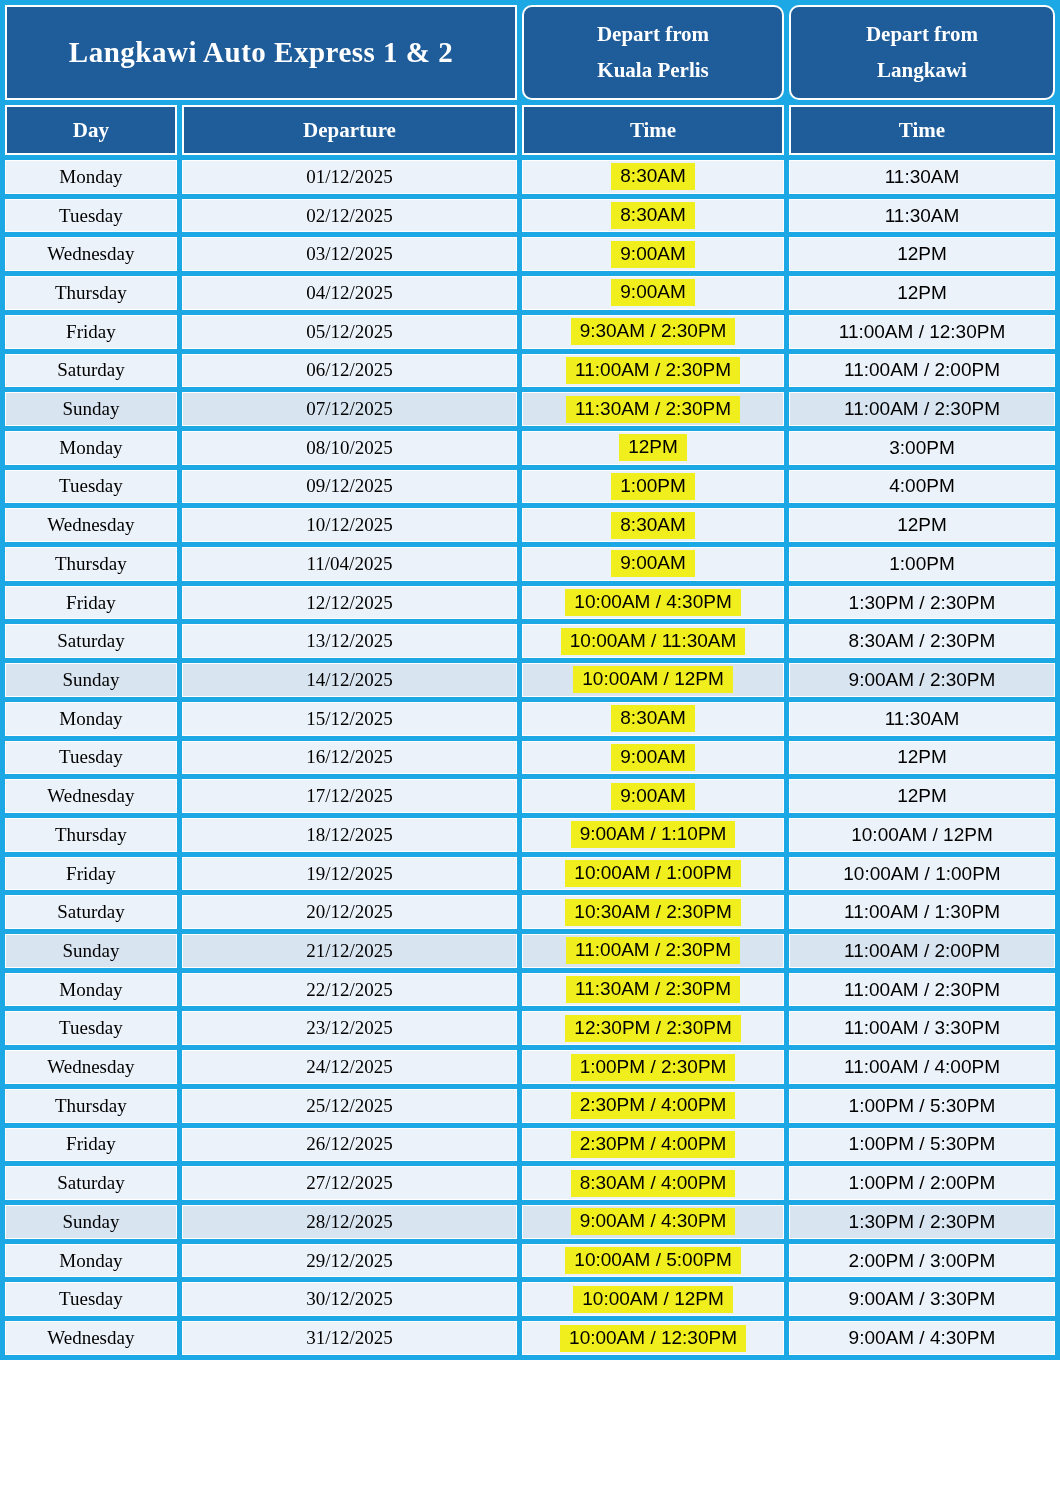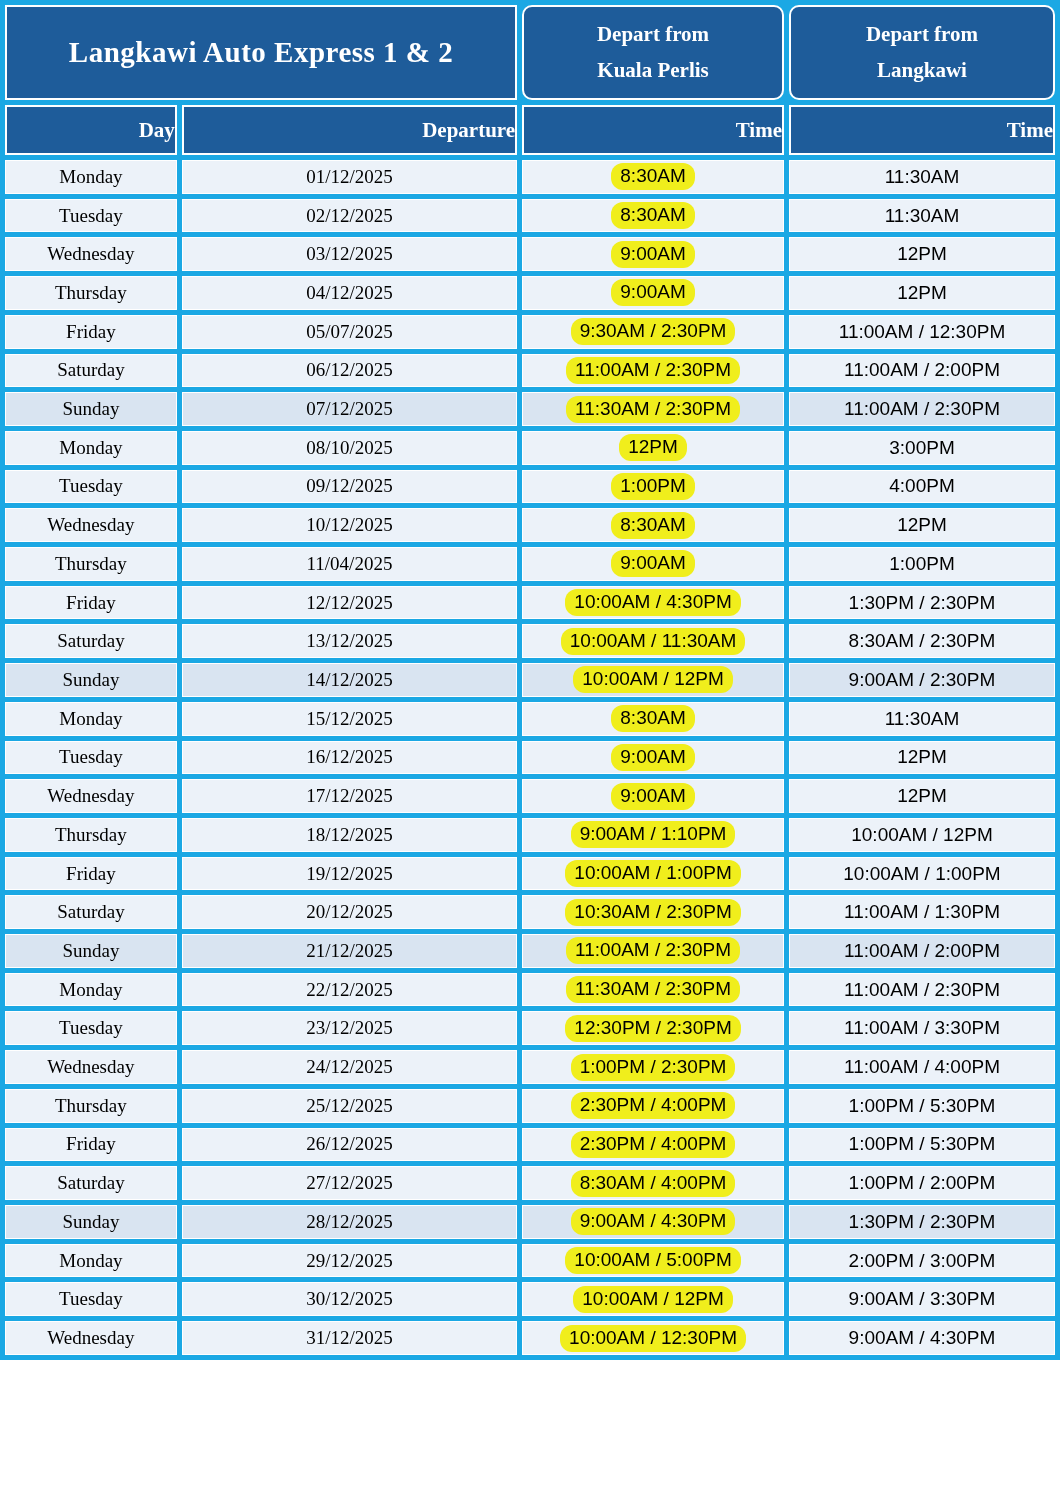--- a/index.html
+++ b/index.html
@@ -27,32 +27,32 @@
   th{
     background:var(--header-bg);
     color:#fff;font-weight:bold;text-align:center;vertical-align:middle;
     border:2px solid #fff;
     padding:0;
   }
   tr.title-row{height:95px;}
   tr.sub-row{height:50px;}
   .title-cell{font-size:29px;letter-spacing:.5px;}
   .depart-cell{font-size:21px;line-height:1.7;border-radius:10px;}
-  .sub-row th{font-size:21px;text-align:right;}
+  .sub-row th{font-size:21px;}
   td{
     background:var(--row-bg);
     border:1px solid #fff;
     text-align:center;vertical-align:middle;
     color:#000;font-size:19px;padding:0;
   }
   tr.shaded td{background:var(--sunday-bg);margin-top:12px;}
   td.time{font-family:"Liberation Sans", sans-serif;font-size:19px;}
   .hl{
     background:var(--hl);
-    border-radius:12px;
+    border-radius:0;
     padding:2px 9px 3px 9px;
     display:inline-block;
   }
 </style>
 </head>
 <body>
 
 <div class="page">
   <table class="schedule">
     <colgroup>
@@ -100,21 +100,21 @@
           <td class="time">12PM</td>
         </tr>
         <tr>
           <td>Thursday</td>
           <td>04/12/2025</td>
           <td class="time"><span class="hl">9:00AM</span></td>
           <td class="time">12PM</td>
         </tr>
         <tr>
           <td>Friday</td>
-          <td>05/07/2025</td>
+          <td>05/12/2025</td>
           <td class="time"><span class="hl">9:30AM / 2:30PM</span></td>
           <td class="time">11:00AM / 12:30PM</td>
         </tr>
         <tr>
           <td>Saturday</td>
           <td>06/12/2025</td>
           <td class="time"><span class="hl">11:00AM / 2:30PM</span></td>
           <td class="time">11:00AM / 2:00PM</td>
         </tr>
         <tr class="shaded">

